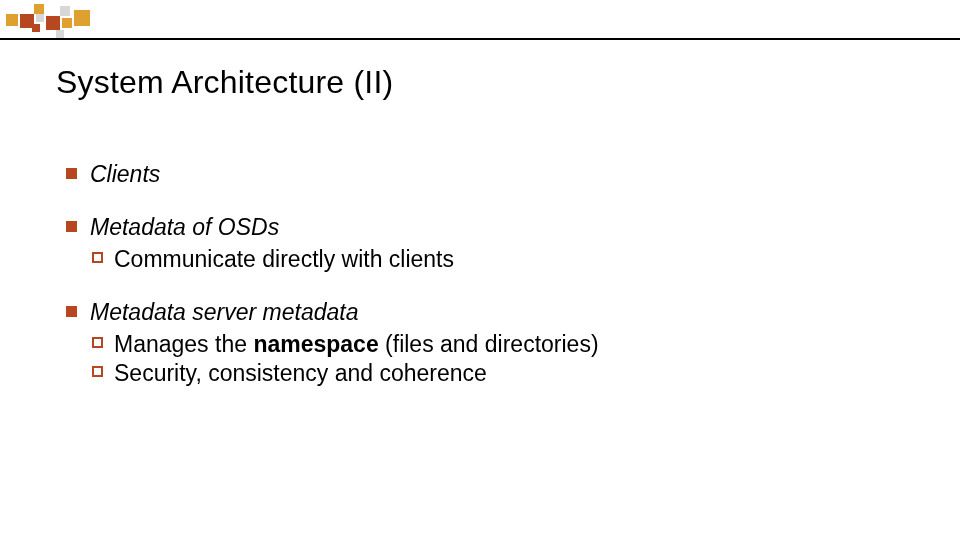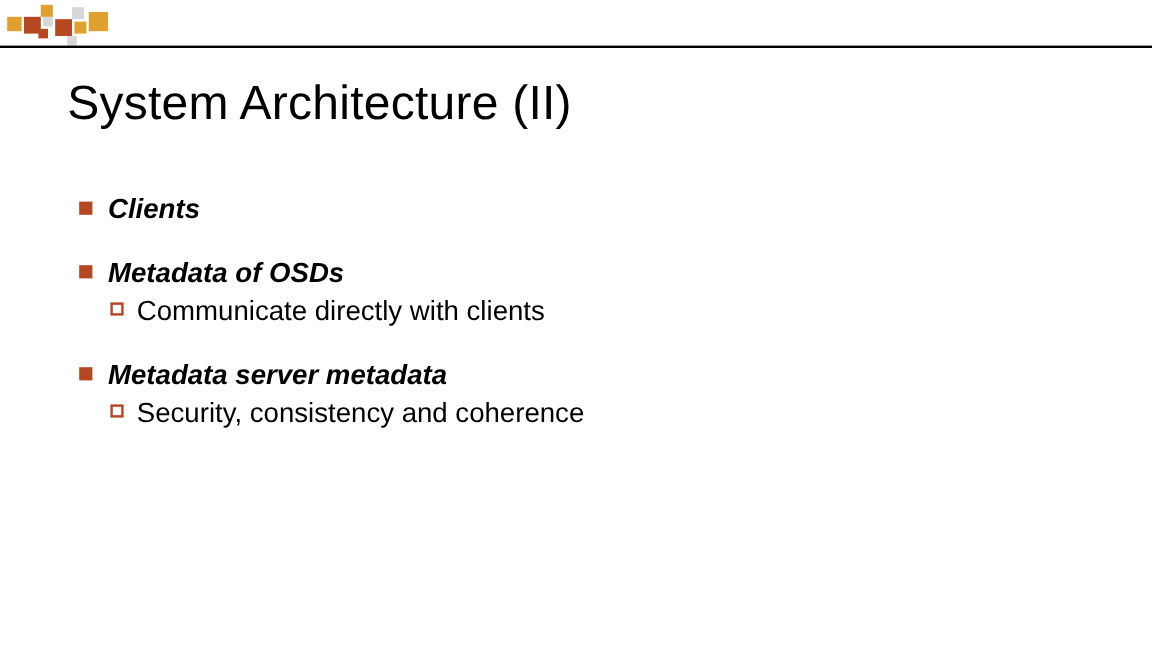--- a/index.html
+++ b/index.html
@@ -44,41 +44,41 @@
     left: 0;
     width: 960px;
     height: 2px;
     background: #000000;
   }
 
   .title {
     position: absolute;
     top: 64px;
     left: 56px;
-    font-size: 40px;
+    font-size: 32px;
     font-weight: 400;
     letter-spacing: 0.2px;
   }
 
   .content {
     position: absolute;
     top: 160px;
     left: 64px;
     width: 840px;
     font-size: 23px;
     line-height: 1.28;
   }
 
   .group { margin-bottom: 24px; }
 
   .l1 {
     position: relative;
     padding-left: 26px;
     margin-bottom: 2px;
-    font-weight: bold;
+    font-weight: normal;
     font-style: italic;
   }
   .l1::before {
     content: "";
     position: absolute;
     left: 2px;
     top: 8px;
     width: 11px;
     height: 11px;
     background: #b64721;
@@ -133,18 +133,21 @@
       <div class="l1">Clients</div>
     </div>
 
     <div class="group">
       <div class="l1">Metadata of OSDs</div>
       <div class="l2">Communicate directly with clients</div>
     </div>
 
     <div class="group">
       <div class="l1">Metadata server metadata</div>
+      <div class="l2">
+        <span>Manages the </span><span class="bold">namespace</span><span> (files and directories)</span>
+      </div>
       <div class="l2">Security, consistency and coherence</div>
     </div>
 
   </div>
 
 </div>
 
 </body></html>

